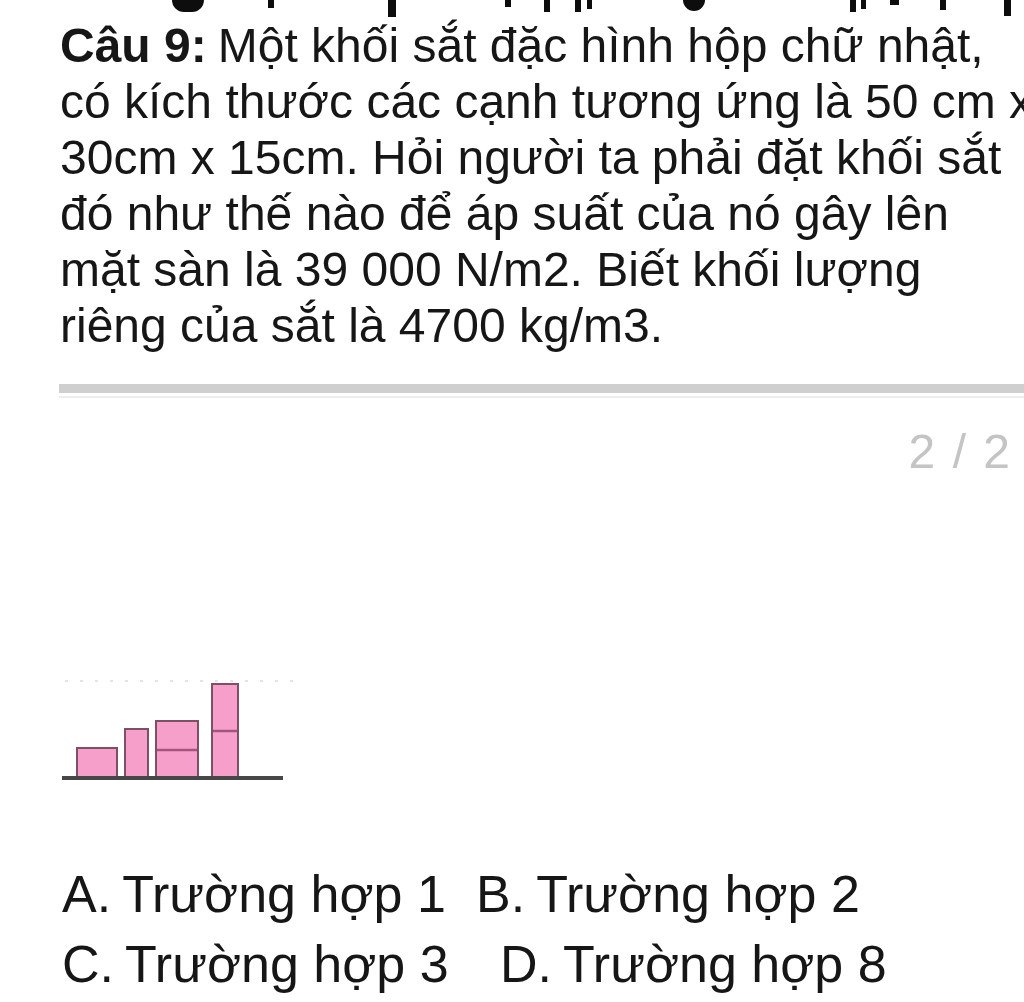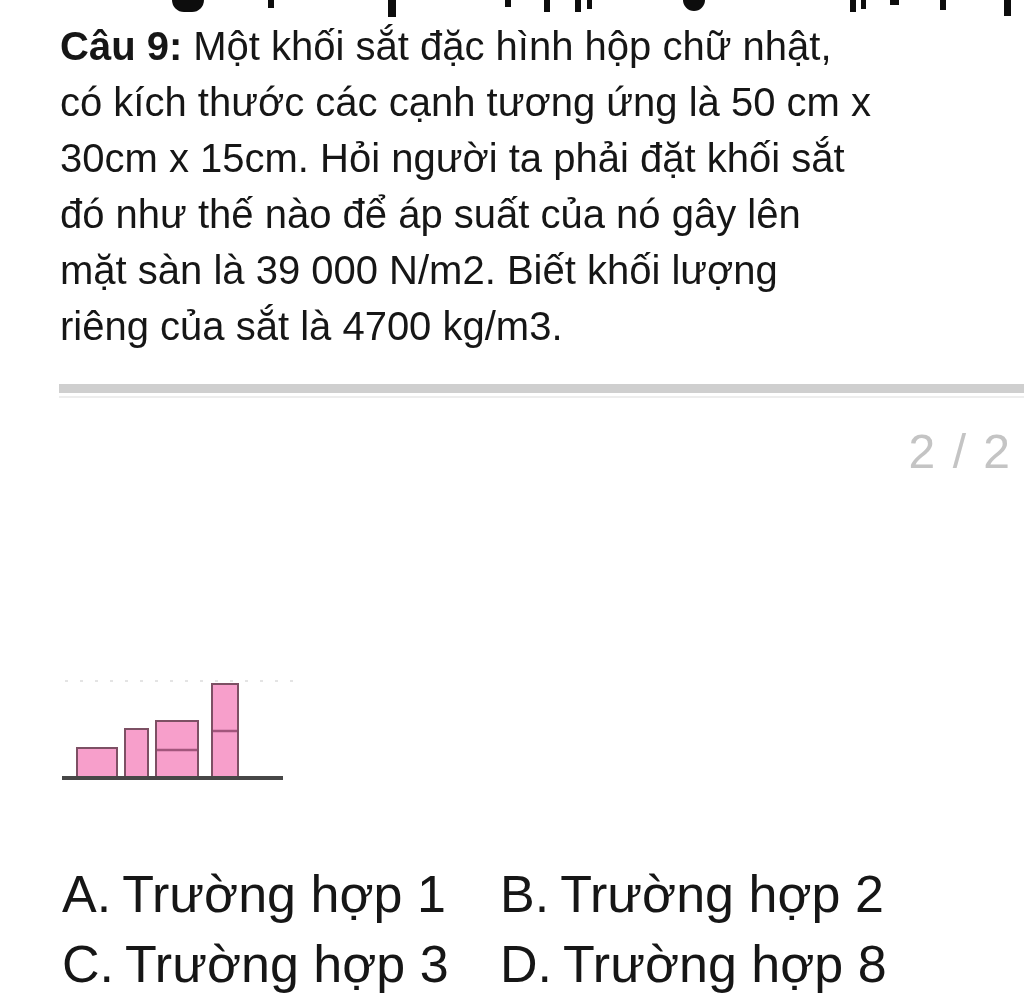--- a/index.html
+++ b/index.html
@@ -1,35 +1,35 @@
 <!DOCTYPE html>
 <html><head>
 <meta charset="utf-8">
 <style>
   html,body{margin:0;padding:0;background:#fff;}
   #page{
     position:relative;width:1024px;height:1002px;background:#ffffff;overflow:hidden;
     font-family:"Liberation Sans","DejaVu Sans",sans-serif;color:#161616;
   }
   .qblock{position:absolute;left:60px;width:960px;}
-  .qline{height:56px;line-height:56px;font-size:40px;white-space:nowrap;}
+  .qline{height:56px;line-height:56px;font-size:48px;white-space:nowrap;}
   .qline b{font-weight:700;margin-right:11px;}
   .frag{position:absolute;top:0;background:#0d0d0d;}
   .frag.blob{border-radius:0 0 16px 16px;}
   #divider{position:absolute;left:59px;top:384px;width:965px;height:9px;background:#cfcfcf;}
   #divider-light{position:absolute;left:59px;top:396px;width:965px;height:2px;background:#ededed;}
   #page-indicator{
     position:absolute;top:424px;right:12px;height:56px;line-height:56px;
     font-size:48px;color:#c4c4c4;letter-spacing:2px;
   }
   #figure-wrap{position:absolute;left:50px;top:670px;width:260px;height:120px;}
   .answer{position:absolute;height:56px;line-height:56px;font-size:52px;white-space:nowrap;}
   .answer .akey{margin-right:11px;}
   .ans-a{left:62px;top:866px;}
-  .ans-b{left:500px;top:866px;text-align:center;}
+  .ans-b{left:476px;top:866px;text-align:center;}
   .ans-c{left:62px;top:936px;}
   .ans-d{left:500px;top:936px;}
 </style>
 </head>
 <body>
 
 <div id="page">
 
   <div>
     <div class="frag blob" style="left:172px;width:32px;height:12px;"></div>

